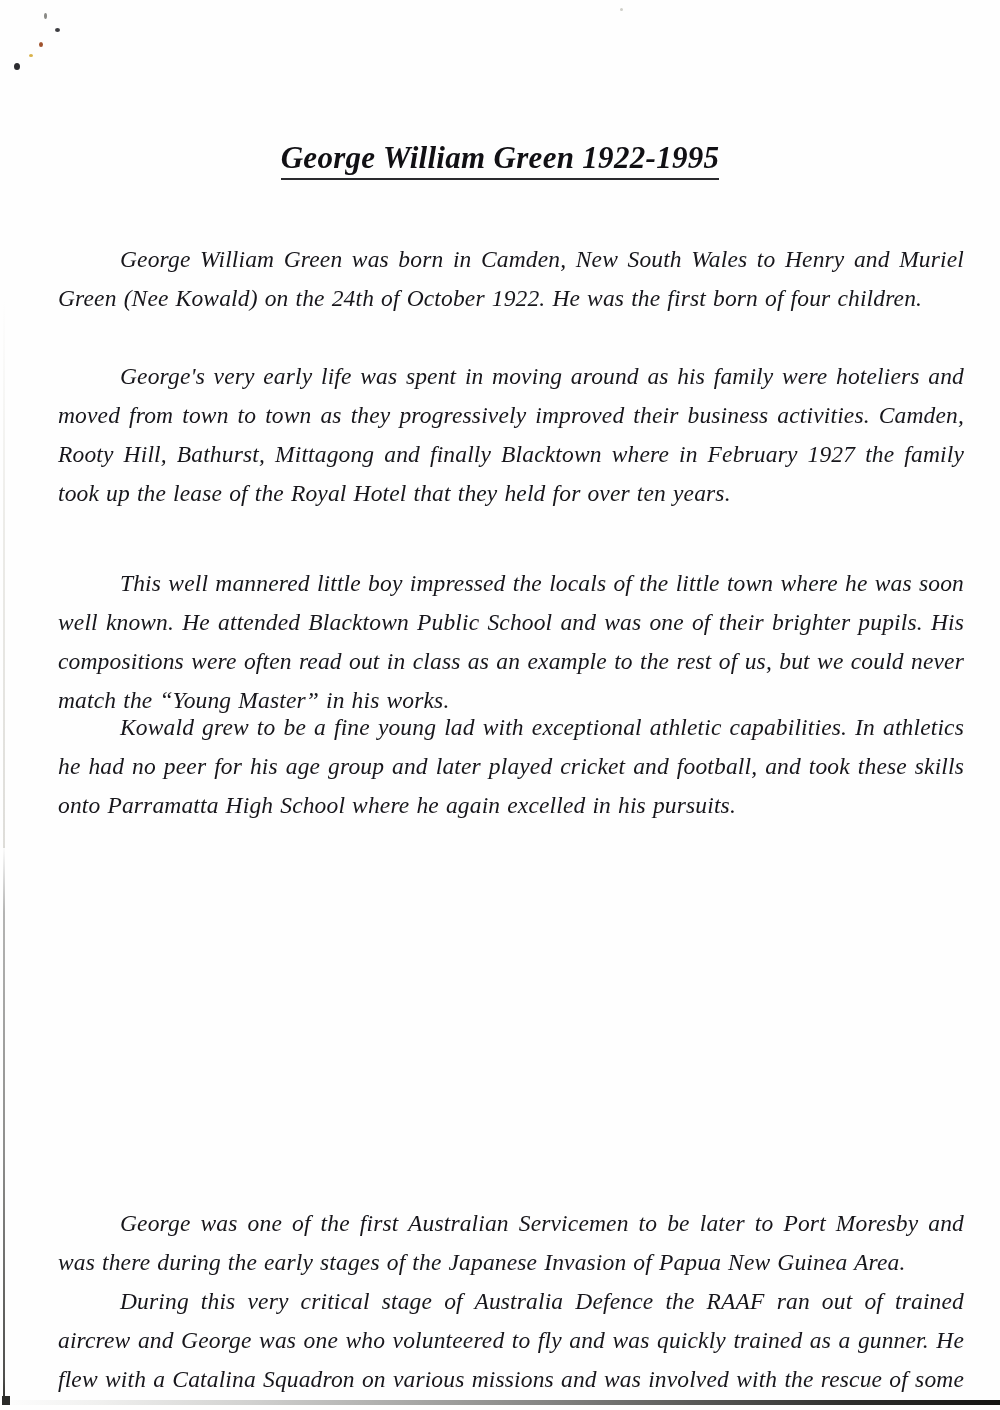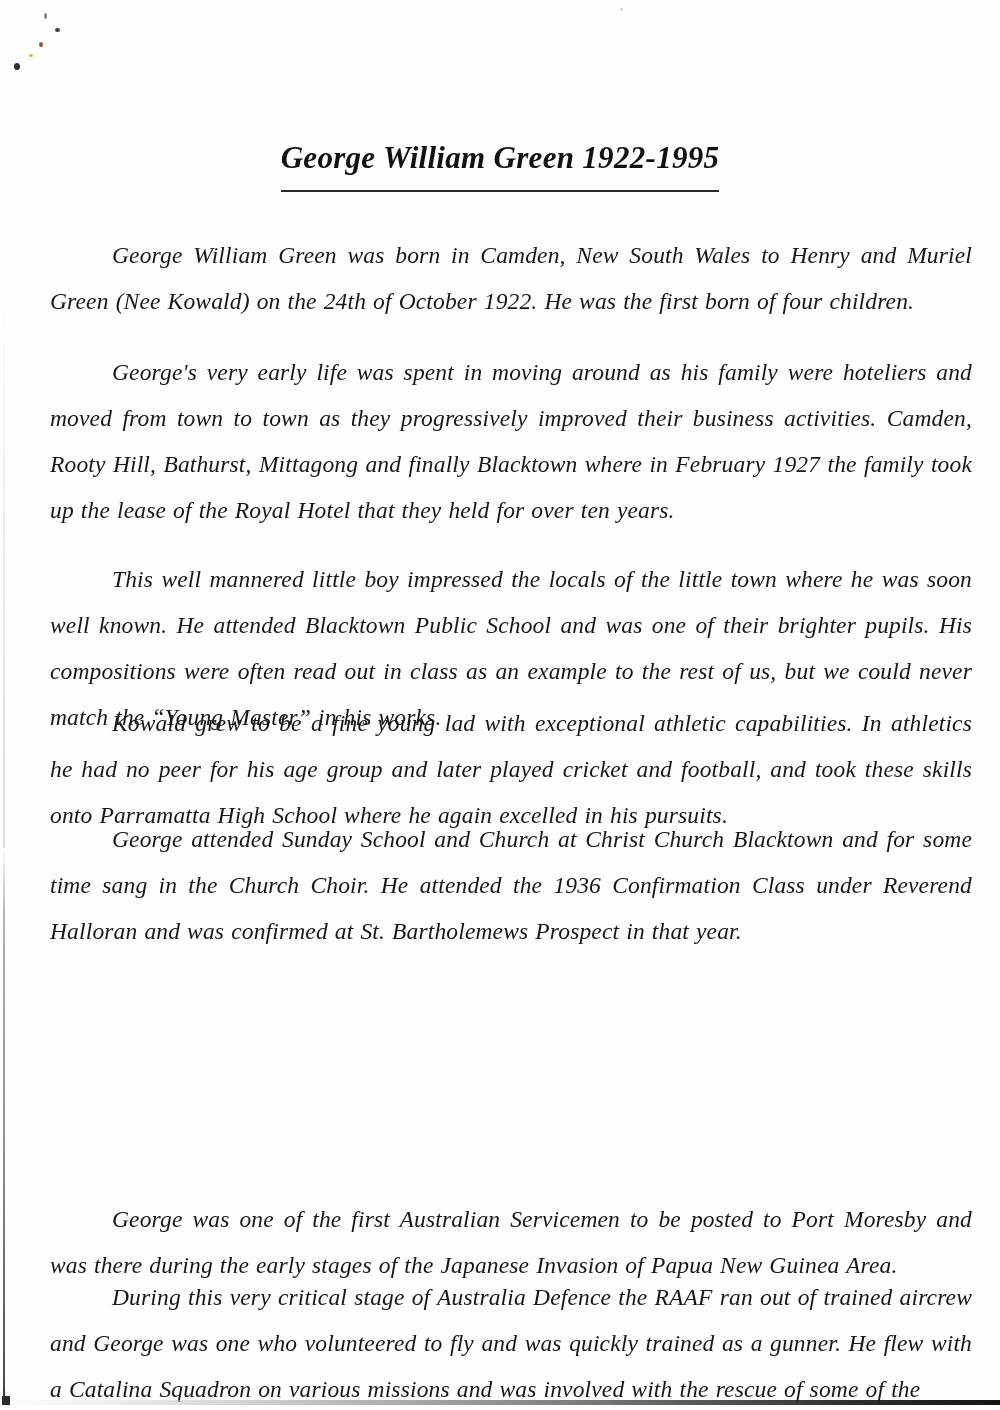--- a/index.html
+++ b/index.html
@@ -93,33 +93,33 @@
     width: 1000px;
     text-align: center;
     font-size: 31px;
     font-style: italic;
     font-weight: 600;
     color: #111014;
     letter-spacing: 0.3px;
   }
   #doc-title .title-text {
     border-bottom: 2px solid #2a2a2e;
-    padding-bottom: 15px;
+    padding-bottom: 3px;
   }
 
   .block {
     position: absolute;
     left: 46px;
     width: 930px;
   }
   .para {
-    margin: 4px;
+    margin: 12px;
     font-size: 23.5px;
     font-style: italic;
-    line-height: 46px;
+    line-height: 39px;
     color: #17161b;
     text-align: justify;
     text-indent: 62px;
     letter-spacing: 0.15px;
     word-spacing: 1px;
   }
   .para.last-loose {
     text-align-last: left;
   }
 </style>
@@ -143,28 +143,25 @@
     </div>
 
     <div class="block" style="top:552px">
       <p class="para last-loose">This well mannered little boy impressed the locals of the little town where he was soon well known. He attended Blacktown Public School and was one of their brighter pupils. His compositions were often read out in class as an example to the rest of us, but we could never match the “Young Master” in his works.</p>
     </div>
 
     <div class="block" style="top:696px">
       <p class="para last-loose">Kowald grew to be a fine young lad with exceptional athletic capabilities. In athletics he had no peer for his age group and later played cricket and football, and took these skills onto Parramatta High School where he again excelled in his pursuits.</p>
     </div>
 
-    <div class="block" style="top:812px">
-      <p class="para last-loose">George attended Sunday School and Church at Christ Church Blacktown and for some time sang in the Church Choir. He attended the 1936 Confirmation Class under Reverend Halloran and was confirmed at St. Bartholemews Prospect in that year.</p>
-    </div>
 
 
 
     <div class="block" style="top:1192px">
-      <p class="para last-loose">George was one of the first Australian Servicemen to be posted to Port Moresby and was there during the early stages of the Japanese Invasion of Papua New Guinea Area.</p>
+      <p class="para last-loose">George was one of the first Australian Servicemen to be later to Port Moresby and was there during the early stages of the Japanese Invasion of Papua New Guinea Area.</p>
     </div>
 
     <div class="block" style="top:1270px">
       <p class="para">During this very critical stage of Australia Defence the RAAF ran out of trained aircrew and George was one who volunteered to fly and was quickly trained as a gunner. He flew with a Catalina Squadron on various missions and was involved with the rescue of some of the</p>
     </div>
 
   </div>
 
   <div id="scan-edge-left-faint"></div>
   <div id="scan-edge-left"></div>

